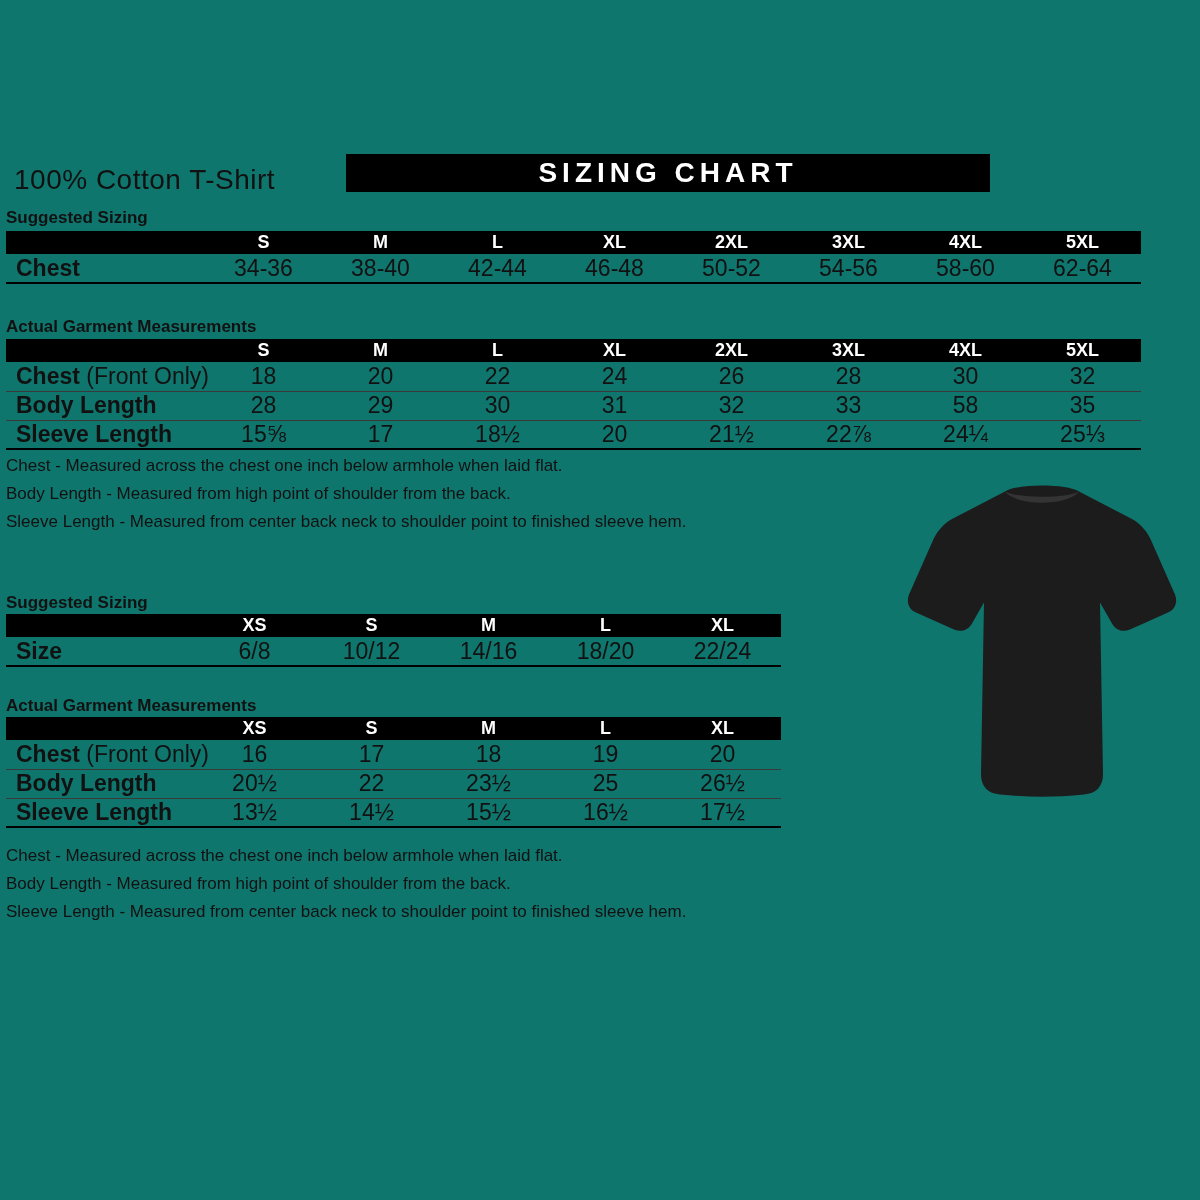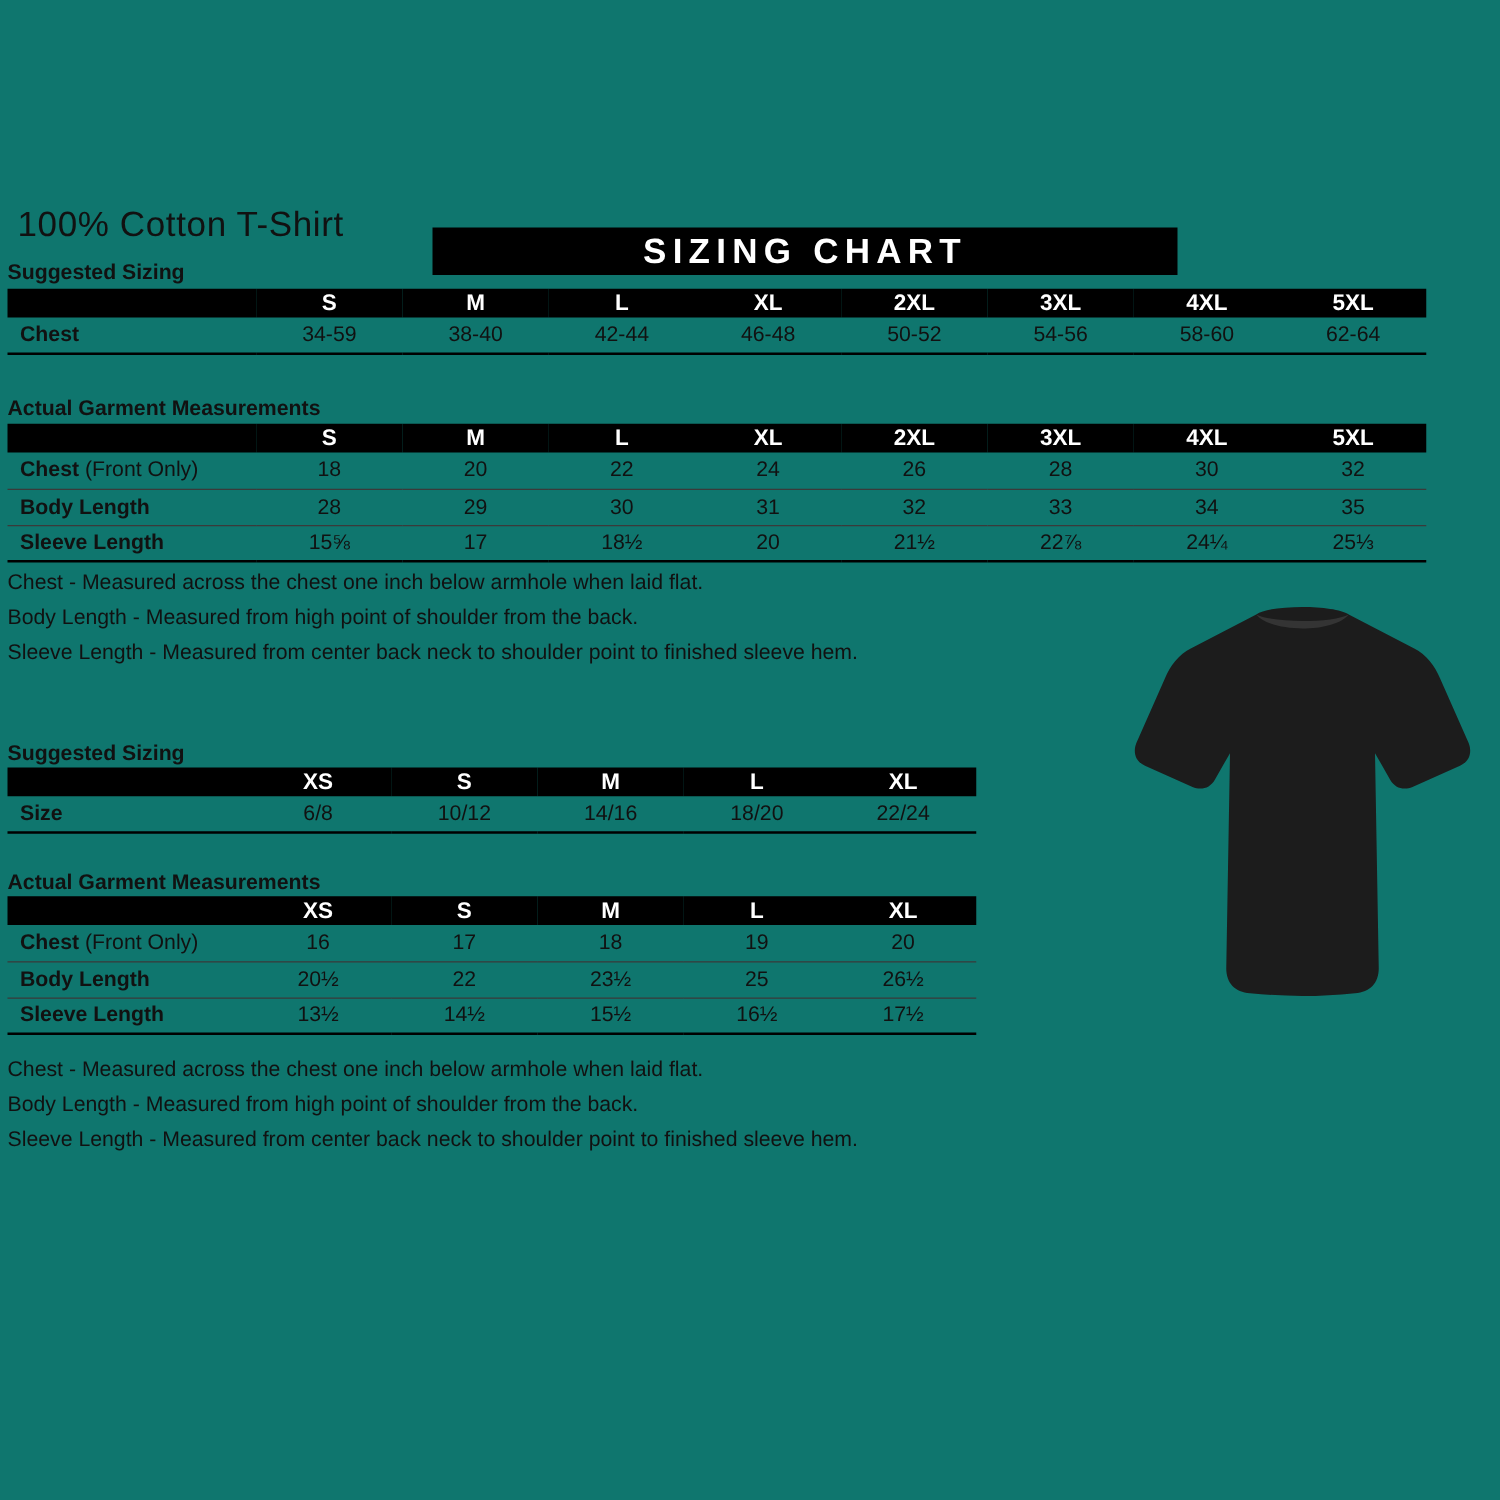--- a/index.html
+++ b/index.html
@@ -11,21 +11,21 @@
   }
   .page { position: relative; width: 1200px; height: 1200px; background: #0f766e; overflow: hidden; }
   .abs { position: absolute; }
 
   .main-title {
     left: 14px; top: 164px;
     font-size: 28px; font-weight: 400; letter-spacing: 0.5px;
     white-space: nowrap;
   }
   .banner {
-    left: 346px; top: 182px; width: 596px; height: 38px;
+    left: 346px; top: 154px; width: 644px; height: 38px;
     background: #000000; color: #ffffff;
     font-size: 28px; font-weight: 700; letter-spacing: 5px;
     text-align: center; line-height: 38px;
     white-space: nowrap;
   }
   .youth-title {
     left: 4px; top: 551px;
     font-size: 25px; font-weight: 700;
     white-space: nowrap;
   }
@@ -36,21 +36,21 @@
     border-collapse: collapse;
     table-layout: fixed;
   }
   .size-table th {
     background: #000000; color: #ffffff;
     font-size: 18px; font-weight: 700;
     height: 23px; padding: 0;
     text-align: center; vertical-align: middle;
   }
   .size-table td {
-    font-size: 17px; font-weight: 400;
+    font-size: 23px; font-weight: 400;
     height: 29px; padding: 0;
     text-align: center; vertical-align: middle;
     white-space: nowrap;
   }
   .size-table td.rowlabel {
     text-align: left; padding-left: 10px;
     font-weight: 700;
   }
   .size-table td.rowlabel .note { font-weight: 400; margin-top: 28px; }
 
@@ -87,21 +87,21 @@
         <th>XL</th>
         <th>2XL</th>
         <th>3XL</th>
         <th>4XL</th>
         <th>5XL</th>
       </tr>
     </thead>
     <tbody>
       <tr>
         <td class="rowlabel"><span>Chest</span> <span class="note"></span></td>
-        <td>34-59</td>
+        <td>34-36</td>
         <td>38-40</td>
         <td>42-44</td>
         <td>46-48</td>
         <td>50-52</td>
         <td>54-56</td>
         <td>58-60</td>
         <td>62-64</td>
       </tr>
     </tbody>
   </table>
@@ -139,21 +139,21 @@
         <td>32</td>
       </tr>
       <tr>
         <td class="rowlabel"><span>Body Length</span> <span class="note"></span></td>
         <td>28</td>
         <td>29</td>
         <td>30</td>
         <td>31</td>
         <td>32</td>
         <td>33</td>
-        <td>34</td>
+        <td>58</td>
         <td>35</td>
       </tr>
       <tr>
         <td class="rowlabel"><span>Sleeve Length</span> <span class="note"></span></td>
         <td>15⅝</td>
         <td>17</td>
         <td>18½</td>
         <td>20</td>
         <td>21½</td>
         <td>22⅞</td>

